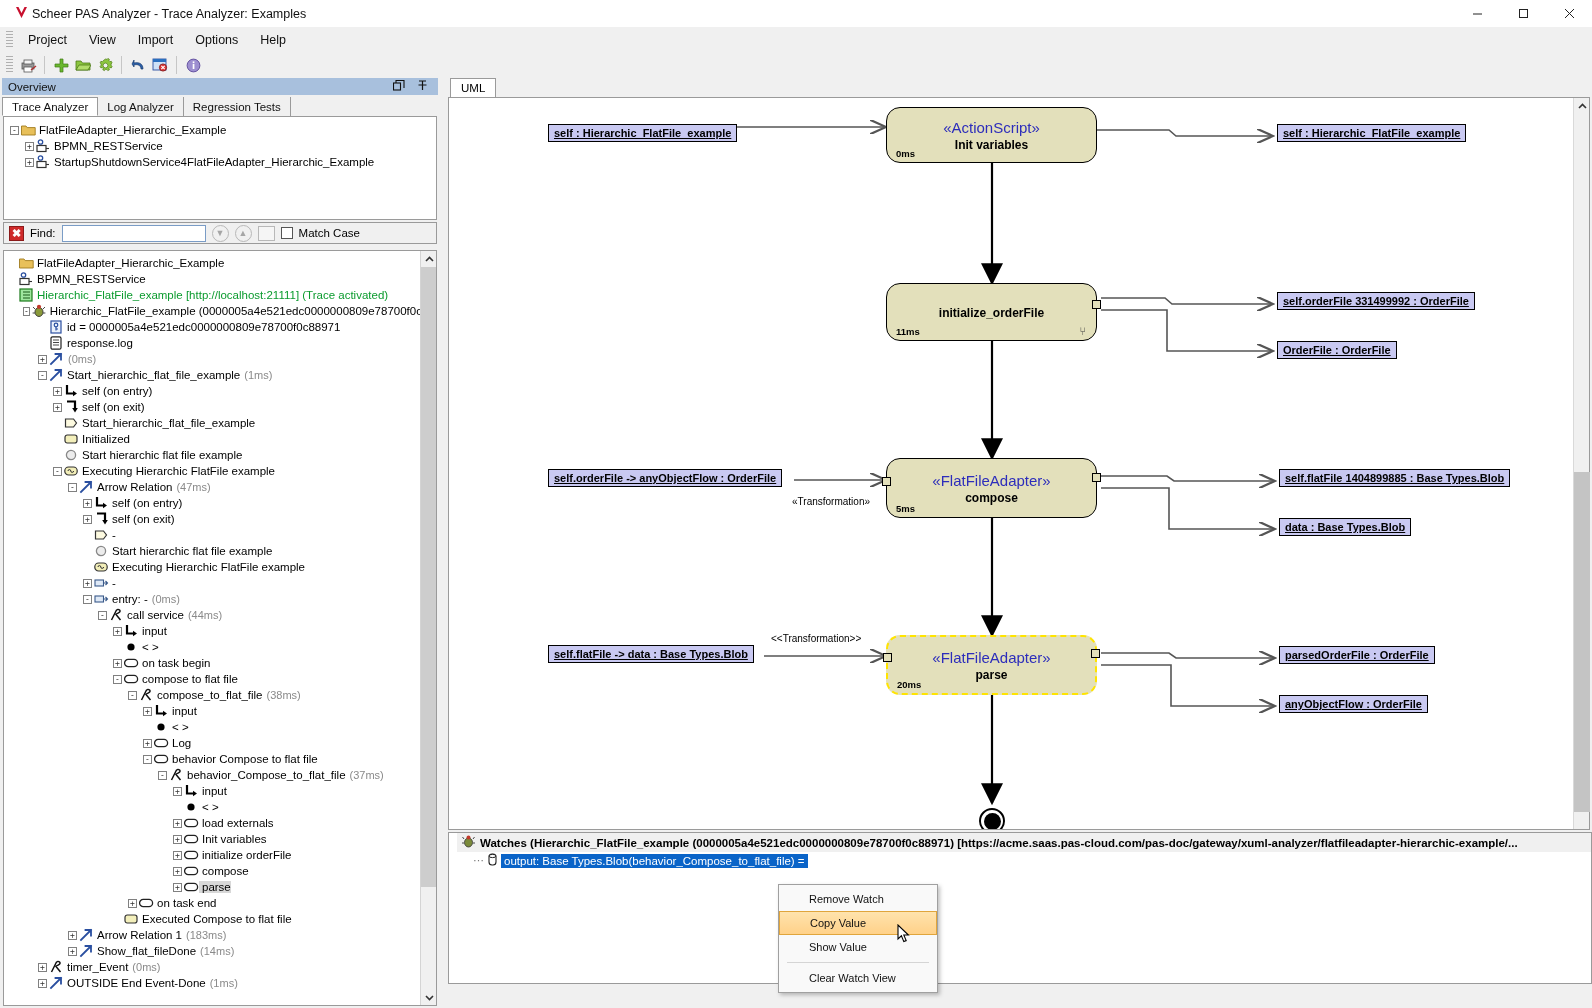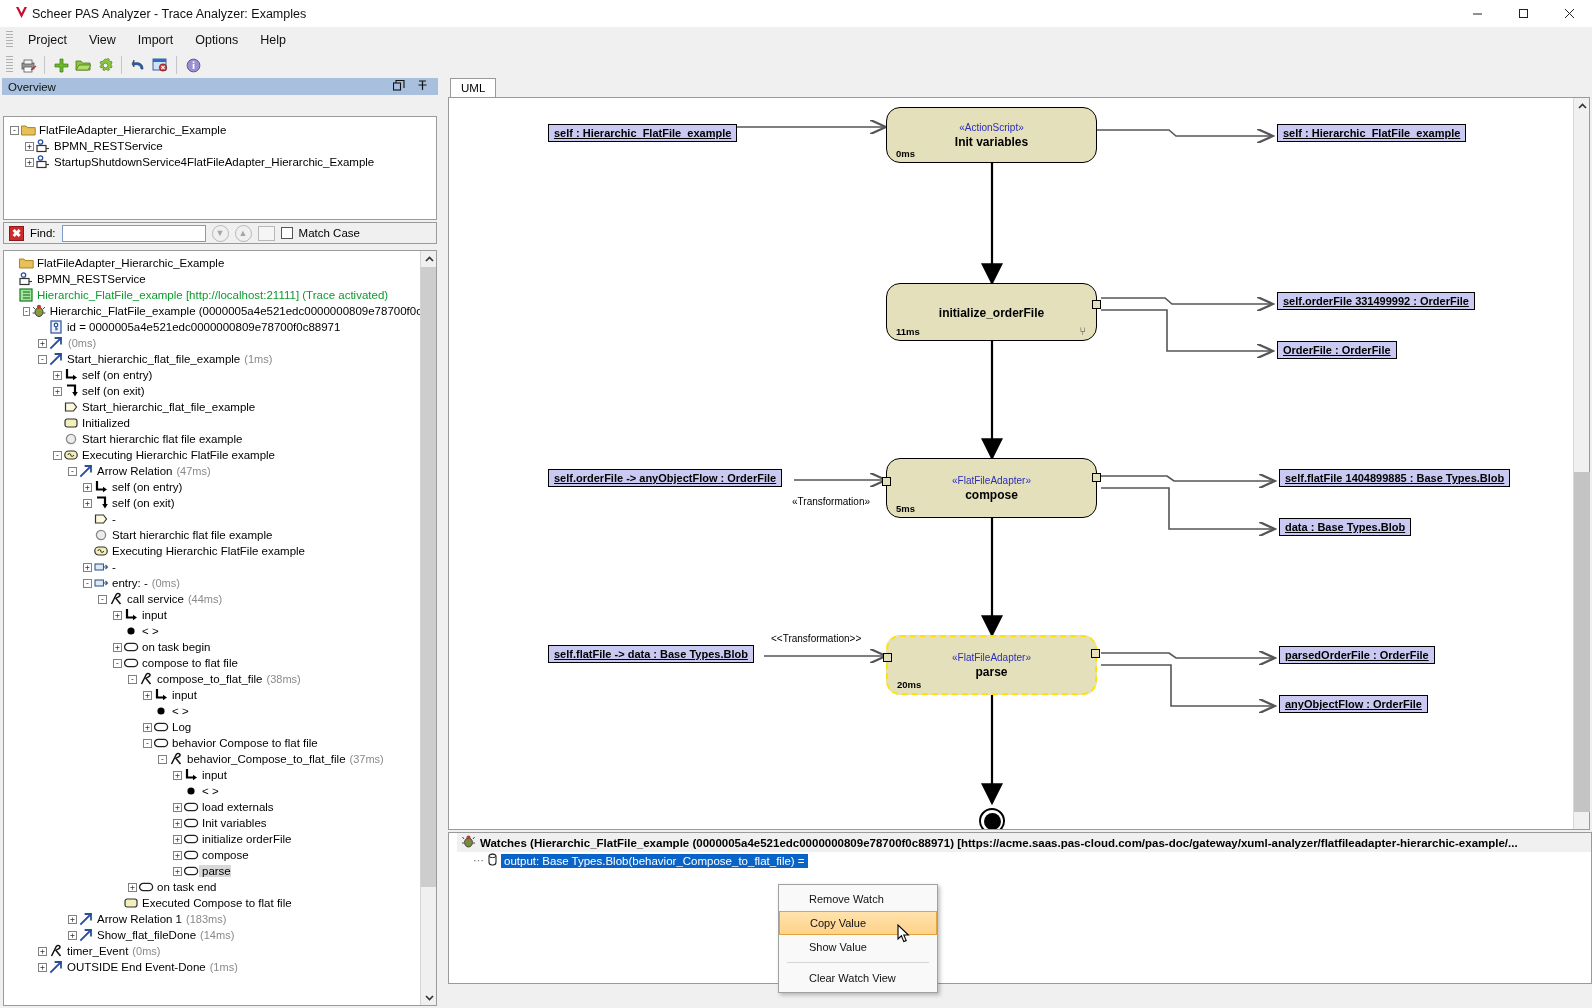--- a/index.html
+++ b/index.html
@@ -112,21 +112,21 @@
   .canvas-inner { position: absolute; left: 0; top: 0; right: 16px; bottom: 0; overflow: hidden; }
   .uml-scroll { position: absolute; right: 0; top: 0; width: 16px; height: 100%; background: #f0f0f0; border-left: 1px solid #d9d9d9;}
   .uml-thumb { position: absolute; left: 0; top: 374px; width: 16px; height: 340px; background: #c4c4c4; }
 
   
   .act-node {
     position: absolute; background: #e3e0bb; border: 1.6px solid #000; border-radius: 14px;
     display: flex; flex-direction: column; align-items: center; justify-content: center;
   }
   .act-node.selected { border: 2px dashed #ffe400; background: #e3e0bb; }
-  .stereo { color: #2d2dbb; font-size: 10px; font-style: normal; }
+  .stereo { color: #2d2dbb; font-size: 15px; font-style: normal; }
   .act-name { font-size: 12px; font-weight: bold; color: #000; margin-top: 2px; }
   .act-ms { position: absolute; left: 9px; bottom: 3px; font-size: 9.5px; color: #000; font-weight: bold; }
   .pin { position: absolute; width: 9px; height: 9px; background: #e3e0bb; border: 1.4px solid #000; }
 
   .obj-node {
     position: absolute; background: #c9c9f2; border: 1.4px solid #000;
     font-size: 11px; font-weight: bold; color: #000; padding: 2px 5px; white-space: nowrap;
   }
   .obj-node u { text-decoration: underline; }
 
@@ -259,20 +259,25 @@
           </svg>
       </span>
       <span>
         <svg width="11" height="11" viewBox="0 0 11 11">
             <path d="M2 1 H9 M5.5 1 V5 M1.5 5 H9.5 M5.5 5 V10" stroke="#111" stroke-width="1.2" fill="none"></path>
           </svg>
       </span>
     </div>
   </div>
 
+  <div class="ltabs">
+    <div class="ltab active">Trace Analyzer</div>
+    <div class="ltab">Log Analyzer</div>
+    <div class="ltab">Regression Tests</div>
+  </div>
 
   <div class="tree-top" id="tree-top">
       <div class="trow" style="padding-left: 6px; margin-top: 5px;">
         <div class="expander">-</div>
         <span class="ico"><svg width="15" height="14" viewBox="0 0 15 14">
             <path d="M0.5 3 h4.5 l1.2 1.6 h8 v7.4 h-13.7 z" fill="#e8c05a" stroke="#a07c1e" stroke-width="0.9"></path>
           </svg></span>
         <span class="lbl">FlatFileAdapter_Hierarchic_Example</span>
       </div>
       <div class="trow" style="padding-left: 21px; margin-top: 0px;">
@@ -342,20 +347,28 @@
           <span class="lbl">Hierarchic_FlatFile_example (0000005a4e521edc0000000809e78700f0c88971)</span>
         </div>
         <div class="trow" style="padding-left: 34px;">
           <div class="nodots"></div>
           <span class="ico"><svg width="15" height="14" viewBox="0 0 15 14">
               <rect x="2" y="1" width="10" height="12" fill="#eaf1fb" stroke="#2a4fa0" stroke-width="1.2"></rect>
               <circle cx="7" cy="5" r="1.8" fill="none" stroke="#2a4fa0" stroke-width="1.2"></circle>
               <path d="M7 6.8 V10.5 M7 9 H9" stroke="#2a4fa0" stroke-width="1.2"></path>
             </svg></span>
           <span class="lbl">id = 0000005a4e521edc0000000809e78700f0c88971</span>
+        </div>
+        <div class="trow" style="padding-left: 34px;">
+          <div class="nodots"></div>
+          <span class="ico"><svg width="15" height="14" viewBox="0 0 15 14">
+              <rect x="2" y="0.8" width="10" height="12.4" rx="1.5" fill="#fff" stroke="#222" stroke-width="1.2"></rect>
+              <path d="M4 4 h6 M4 6.5 h6 M4 9 h6" stroke="#333" stroke-width="0.9"></path>
+            </svg></span>
+          <span class="lbl">response.log</span>
         </div>
         <div class="trow" style="padding-left: 34px;">
           <div class="expander">+</div>
           <span class="ico"><svg width="15" height="14" viewBox="0 0 15 14">
               <path d="M2 12 L12 2 M12 2 H6.5 M12 2 V7.5" stroke="#2a4fa0" stroke-width="1.8" fill="none" stroke-linecap="square"></path>
             </svg></span>
           <span class="ms">(0ms)</span>
         </div>
         <div class="trow" style="padding-left: 34px;">
           <div class="expander">-</div>

